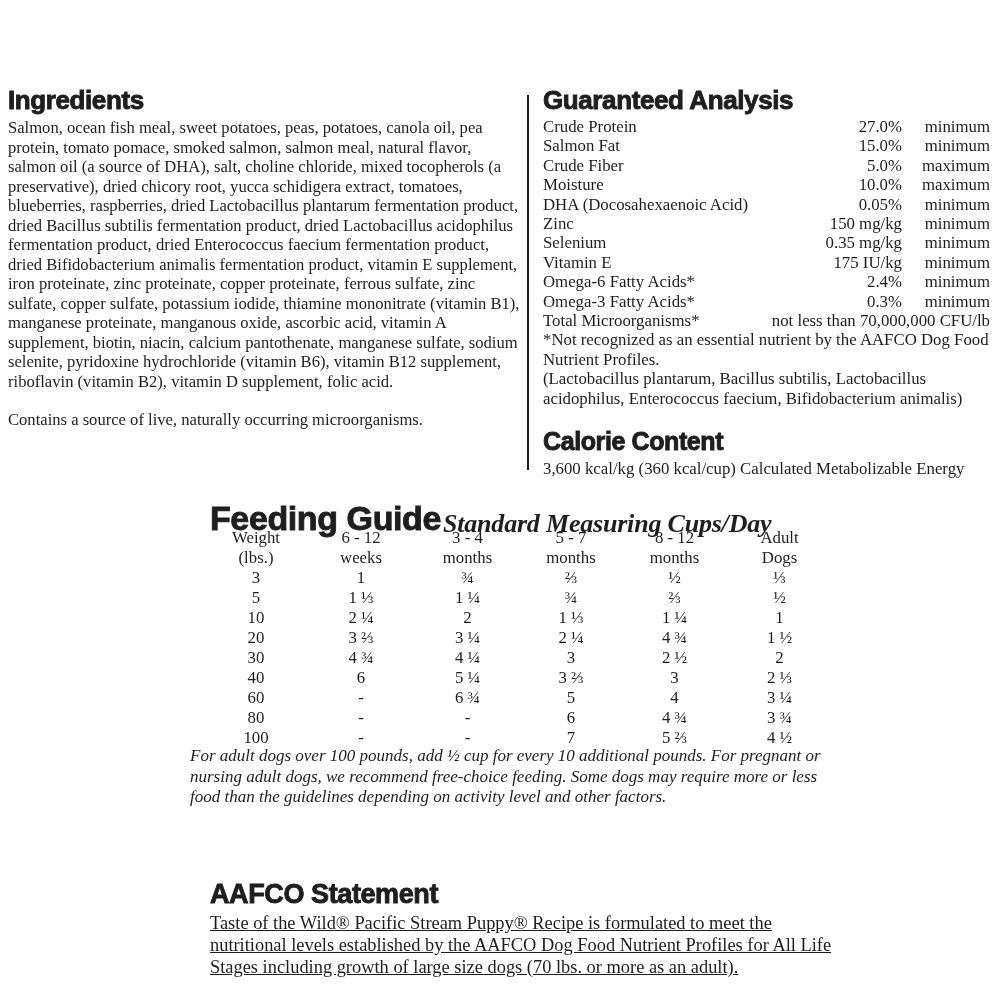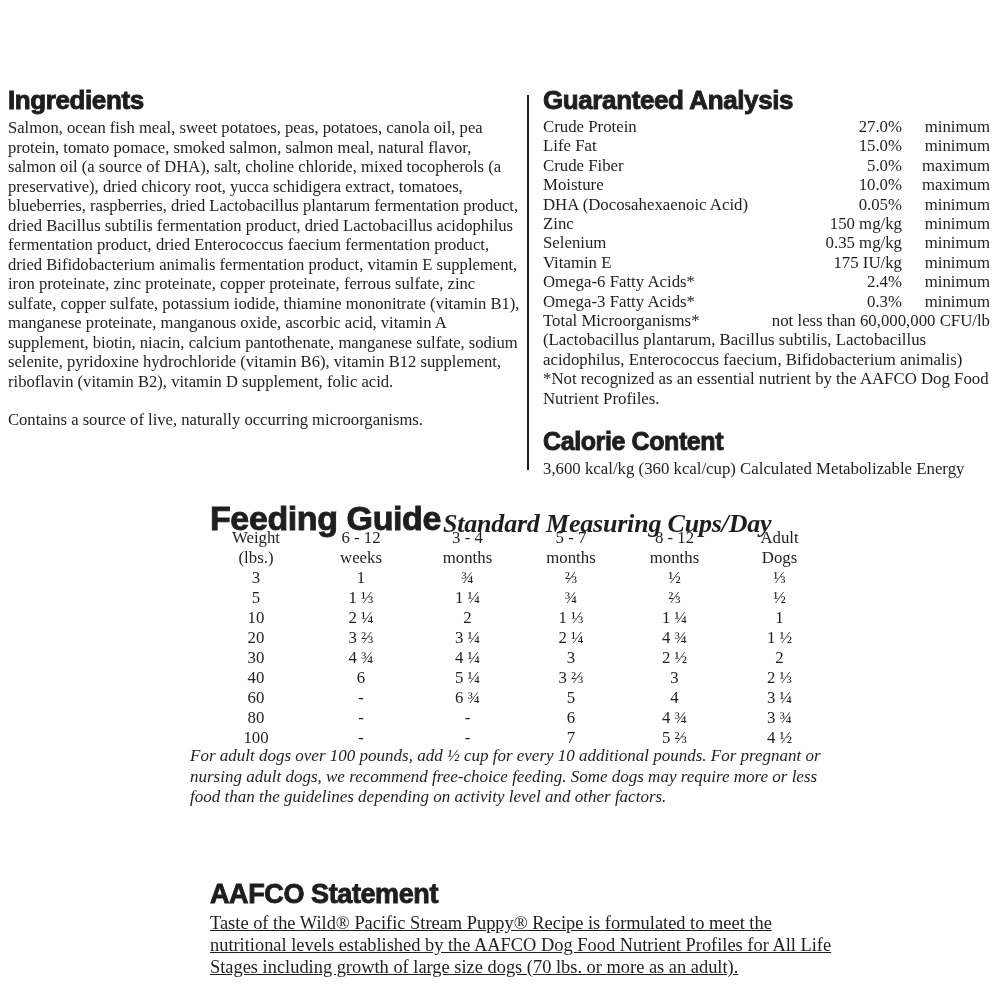--- a/index.html
+++ b/index.html
@@ -69,21 +69,21 @@
 
 <section id="ga">
   <h2 class="heading">Guaranteed Analysis</h2>
   <div>
       <div class="ga-row">
         <span class="ga-label">Crude Protein</span>
         <span class="ga-value">27.0%</span>
         <span class="ga-qual">minimum</span>
       </div>
       <div class="ga-row">
-        <span class="ga-label">Life Fat</span>
+        <span class="ga-label">Salmon Fat</span>
         <span class="ga-value">15.0%</span>
         <span class="ga-qual">minimum</span>
       </div>
       <div class="ga-row">
         <span class="ga-label">Crude Fiber</span>
         <span class="ga-value">5.0%</span>
         <span class="ga-qual">maximum</span>
       </div>
       <div class="ga-row">
         <span class="ga-label">Moisture</span>
@@ -116,24 +116,24 @@
         <span class="ga-qual">minimum</span>
       </div>
       <div class="ga-row">
         <span class="ga-label">Omega-3 Fatty Acids*</span>
         <span class="ga-value">0.3%</span>
         <span class="ga-qual">minimum</span>
       </div>
     </div>
   <div class="ga-total">
     <span class="ga-total-label">Total Microorganisms*</span>
-    <span class="ga-total-value">not less than 60,000,000 CFU/lb</span>
+    <span class="ga-total-value">not less than 70,000,000 CFU/lb</span>
   </div>
+  <div class="ga-note">*Not recognized as an essential nutrient by the AAFCO Dog Food Nutrient Profiles.</div>
   <div class="ga-note">(Lactobacillus plantarum, Bacillus subtilis, Lactobacillus acidophilus, Enterococcus faecium, Bifidobacterium animalis)</div>
-  <div class="ga-note">*Not recognized as an essential nutrient by the AAFCO Dog Food Nutrient Profiles.</div>
 </section>
 
 <section id="calorie">
   <h2 class="heading">Calorie Content</h2>
   <p class="body-text">3,600 kcal/kg (360 kcal/cup) Calculated Metabolizable Energy</p>
 </section>
 
 <h2 class="heading" id="fg-heading">Feeding Guide</h2>
 <div id="fg-subheading">Standard Measuring Cups/Day</div>
 

